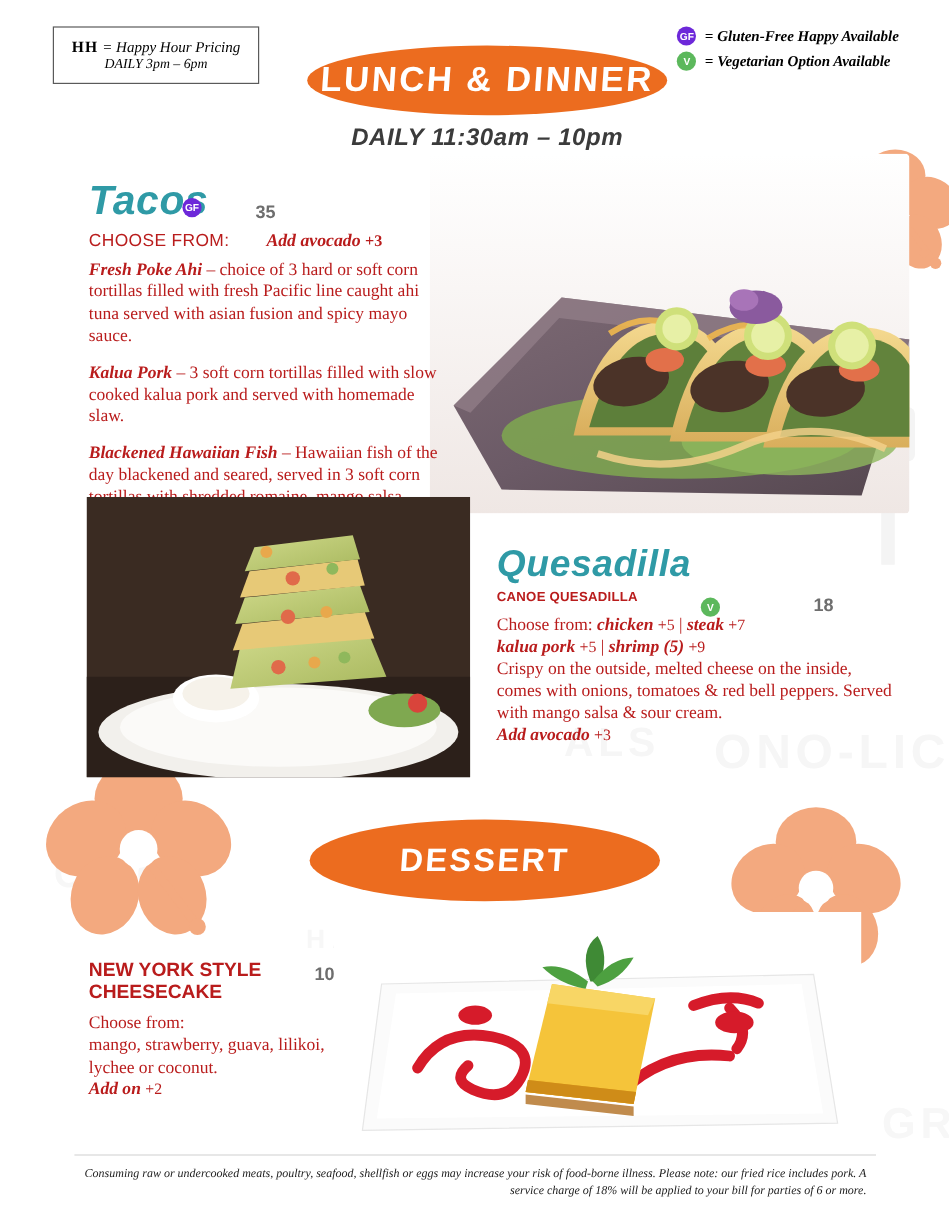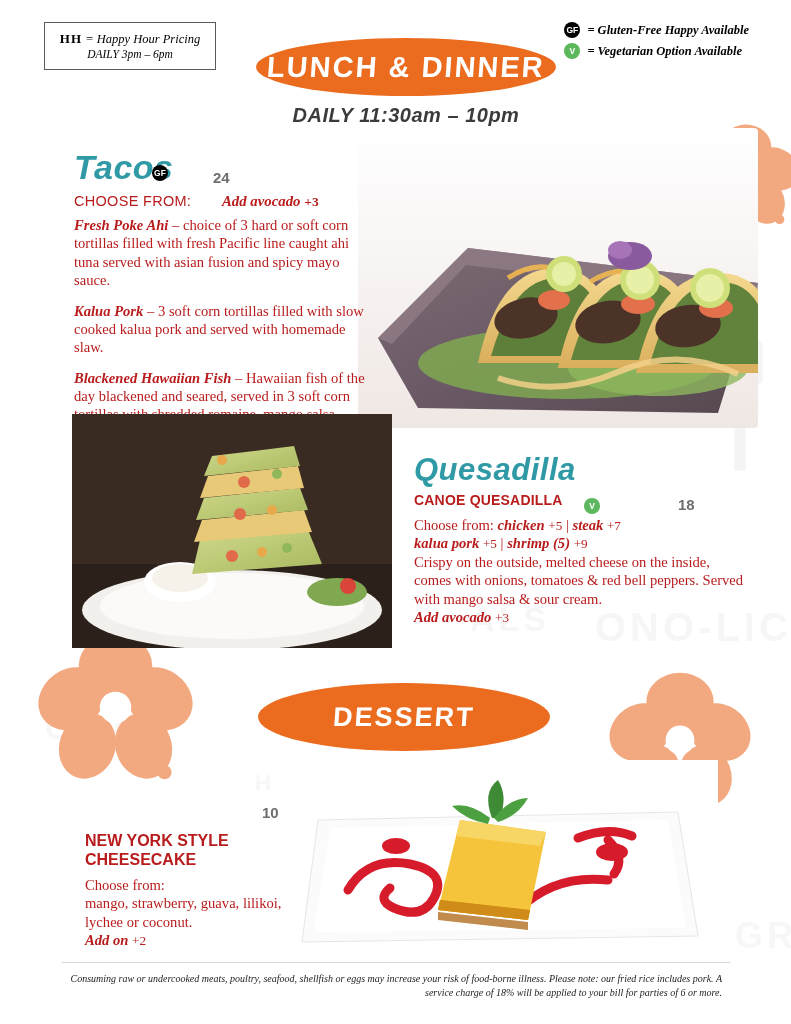--- a/index.html
+++ b/index.html
@@ -77,21 +77,21 @@
     justify-content: center;
     width: 16px; height: 16px;
     border-radius: 50%;
     color: #fff;
     font-family: "Liberation Sans", sans-serif;
     font-size: 8.5px;
     font-weight: bold;
     font-style: normal;
     line-height: 1;
   }
-  .badge.gf { background: #000000; }
+  .badge.gf { background: #6d28d9; }
   .badge.v  { background: #5cb85c; }
 
   
   .banner {
     position: absolute;
     background: #ec6c1f;
     border-radius: 50% / 50%;
     display: flex;
     align-items: center;
     justify-content: center;
@@ -168,28 +168,28 @@
   #tacos-choose .addav { position: absolute; left: 148px; top: 0; font-weight: bold; font-style: italic; font-size: 14.8px;}
   #tacos-choose .addav .plus { font-weight: bold; font-style: normal; font-size: 13.5px;}
 
   #tacos-items { left: 74px; top: 216px; width: 310px; }
   #tacos-items p { margin: 0 16px 12px 0; }
 
   #quesadilla-block { left: 414px; top: 492px; width: 330px; }
   #quesadilla-block .title {
     font-family: "Liberation Sans", sans-serif;
     font-weight: bold;
-    font-size: 14px;
+    font-size: 11px;
     letter-spacing: .2px;
     margin-bottom: 6px;
   }
   #quesadilla-block p { margin: 0 0 0 0; }
   .sm-plus { font-size: 13.2px; }
 
-  #dessert-block { left: 74px; top: 832px; width: 200px; margin-left: 11px; }
+  #dessert-block { left: 74px; top: 800px; width: 200px; }
   #dessert-block .title {
     font-family: "Liberation Sans", sans-serif;
     font-weight: bold;
     font-size: 16px;
     line-height: 1.18;
     margin-bottom: 6px;
   }
   #dessert-block p { margin: 0; }
 
   
@@ -359,21 +359,21 @@
 
     <ellipse cx="272" cy="128" rx="22" ry="14" fill="#8a5a9e"></ellipse>
     <ellipse cx="262" cy="122" rx="12" ry="9" fill="#a874b8"></ellipse>
 
     <path d="M140 250 q60 20 120 -6 q60 -26 120 2" stroke="#f2d08a" stroke-width="6" fill="none" opacity=".85"></path>
   </svg>
 </div>
 
 <div class="script-head" id="head-tacos">Tacos</div>
 <span class="badge gf badge-inline" id="gf-tacos">GF</span>
-<div class="price" id="price-tacos">24</div>
+<div class="price" id="price-tacos">35</div>
 
 <div class="txt" id="tacos-choose">
   <span class="label">CHOOSE FROM:</span>
   <span class="addav">
     <span>Add avocado</span>
     <span class="plus">+3</span>
   </span>
 </div>
 
 <div class="txt" id="tacos-items">

